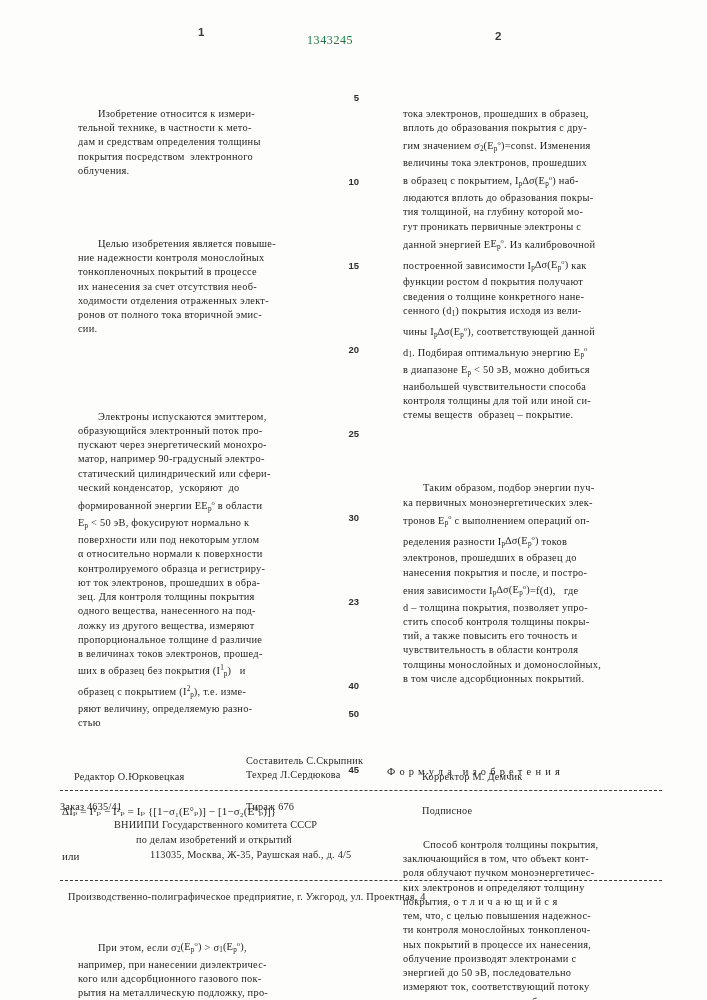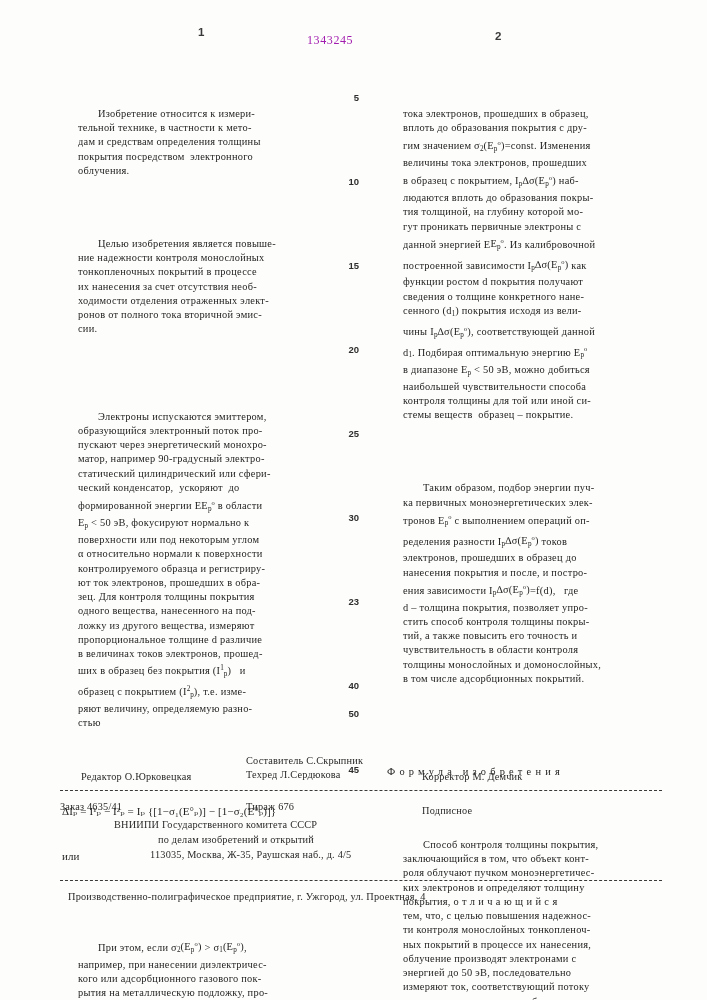--- a/index.html
+++ b/index.html
@@ -40,21 +40,21 @@
     color: #3a3a3a;
   }
   .hdr-left  { left: 138px; top: 0px; }
   .hdr-right { left: 435px; top: 4px; }
   .hdr-patno {
     position: absolute;
     left: 247px;
     top: 7px;
     font-size: 12px;
     letter-spacing: 0.6px;
-    color: #a21caf;
+    color: #15803d;
     font-family: "Liberation Serif", serif;
   }
 
   
   .col {
     position: absolute;
     top: 48px;
     width: 272px;
     font-size: 10.4px;
     line-height: 14.25px;
@@ -127,40 +127,40 @@
     font-size: 10.3px;
     line-height: 14px;
     letter-spacing: 0.2px;
   }
   .f-compiler {
     position: absolute;
     left: 186px;
     top: -14px;
     white-space: nowrap;
   }
-  .f-editor   { position: absolute; left: 14px;  top: 2px; white-space: nowrap; margin-left: 7px; }
+  .f-editor   { position: absolute; left: 14px;  top: 2px; white-space: nowrap; }
   .f-techred  { position: absolute; left: 186px; top: 0; white-space: nowrap; }
   .f-corrector{ position: absolute; left: 362px; top: 2px; white-space: nowrap; }
 
   .dashline {
     position: absolute;
     left: 0;
     width: 602px;
     height: 0;
     border-top: 1.6px dashed #3a3a3a;
   }
   .dash-1 { top: 22px; }
   .dash-2 { top: 112px; }
 
   .f-order  { position: absolute; left: 0;  top: 32px; white-space: nowrap; font-family: Liberation Serif, serif; }
   .f-tirazh { position: absolute; left: 186px; top: 32px; white-space: nowrap; }
   .f-subscr { position: absolute; left: 362px; top: 36px; white-space: nowrap; text-align: right; }
 
   .f-org1 { position: absolute; left: 54px; top: 50px; white-space: nowrap; }
-  .f-org2 { position: absolute; left: 76px; top: 65px; white-space: nowrap; margin-left: 22px; }
+  .f-org2 { position: absolute; left: 76px; top: 65px; white-space: nowrap; }
   .f-org3 { position: absolute; left: 54px; top: 80px; white-space: nowrap; margin-left: 36px; }
 
   .f-print { position: absolute; left: 8px; top: 122px; white-space: nowrap; }
 </style>
 </head>
 <body>
 
 <div class="page">
 
   <div class="header">

